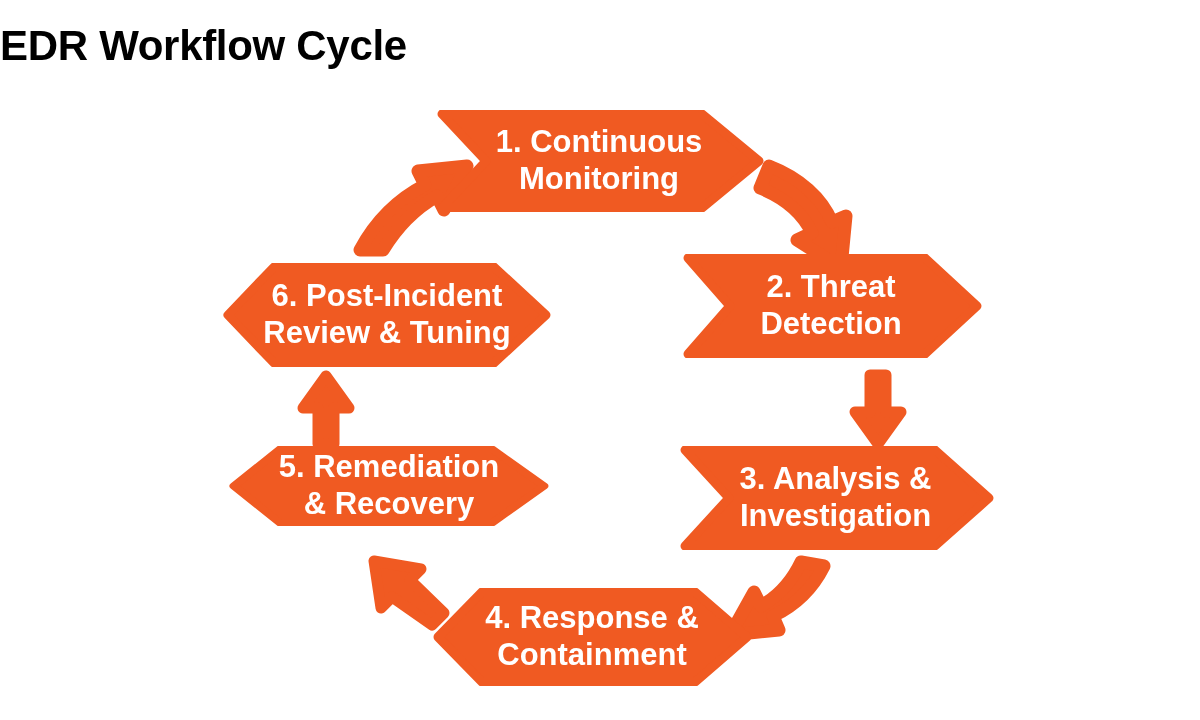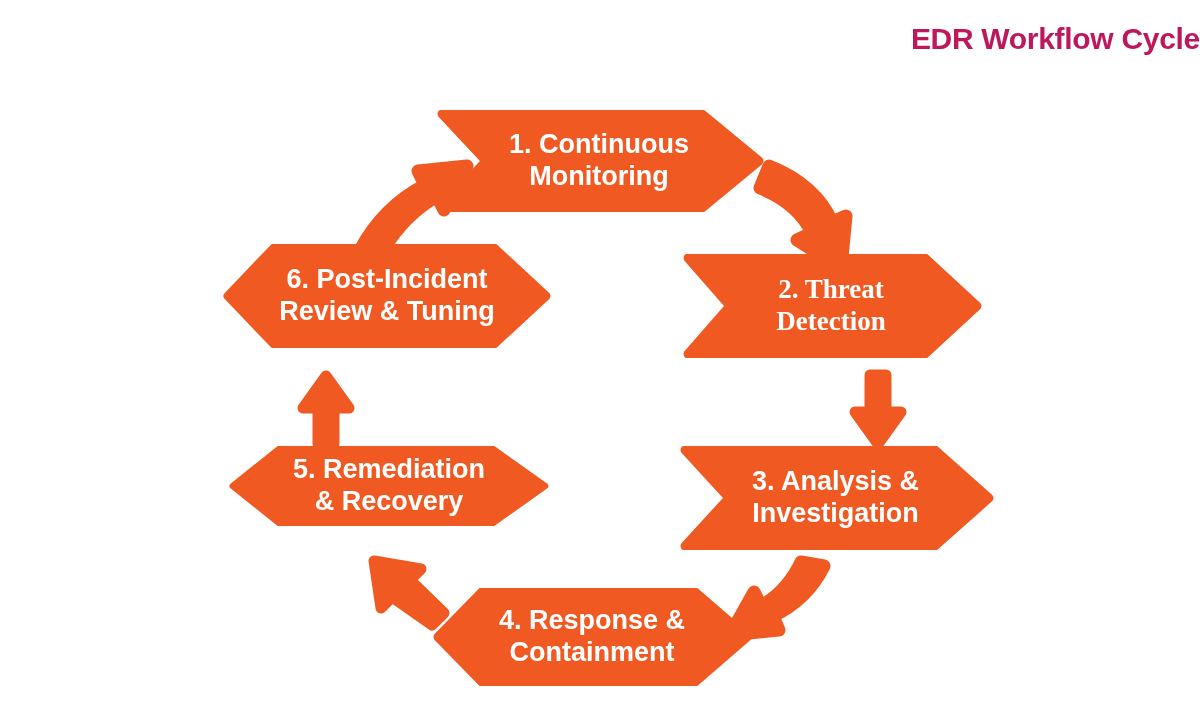--- a/index.html
+++ b/index.html
@@ -18,36 +18,36 @@
     position: relative;
     width: 1200px;
     height: 720px;
     background: #ffffff;
   }
   #title {
     position: absolute;
     left: 0;
     top: 22px;
     width: 1200px;
-    text-align: right;
-    font-size: 30px;
+    text-align: left;
+    font-size: 42px;
     font-weight: bold;
-    color: #be185d;
+    color: #000000;
     letter-spacing: -0.3px;
     font-family: "Liberation Sans", sans-serif;
   }
   .node {
     position: absolute;
     display: flex;
     align-items: center;
     justify-content: center;
     box-sizing: border-box;
     color: #ffffff;
     font-weight: bold;
-    font-size: 27px;
+    font-size: 31px;
     line-height: 1.18;
     text-align: center;
     font-family: "Liberation Sans", sans-serif;
     text-rendering: optimizeLegibility;
   }
   .node .lbl {
     position: relative;
     z-index: 2;
     padding: 0 8px;
     white-space: pre-line;
@@ -152,21 +152,21 @@
   </svg>
 
   <div class="node" style="left:434px; top:110px; width:330px; height:102px;">
     <svg class="shape" viewBox="0 0 330 102" preserveAspectRatio="none">
       <path d="M 8 4 L 268 4 L 325 51 L 268 98 L 8 98 L 52 51 Z" fill="#F05A22" stroke="#F05A22" stroke-width="9" stroke-linejoin="round"></path>
     </svg>
     <span class="lbl">1. Continuous
 Monitoring</span>
   </div>
 
-  <div class="node" style="left:680px; top:254px; width:302px; height:104px;font-family:Liberation Serif, serif;">
+  <div class="node" style="left:680px; top:254px; width:302px; height:104px;">
     <svg class="shape" viewBox="0 0 302 104" preserveAspectRatio="none">
       <path d="M 8 4 L 245 4 L 297 52 L 245 100 L 8 100 L 50 52 Z" fill="#F05A22" stroke="#F05A22" stroke-width="9" stroke-linejoin="round"></path>
     </svg>
     <span class="lbl">2. Threat
 Detection</span>
   </div>
 
   <div class="node" style="left:677px; top:446px; width:317px; height:104px;">
     <svg class="shape" viewBox="0 0 317 104" preserveAspectRatio="none">
       <path d="M 8 4 L 258 4 L 312 52 L 258 100 L 8 100 L 52 52 Z" fill="#F05A22" stroke="#F05A22" stroke-width="9" stroke-linejoin="round"></path>
@@ -184,21 +184,21 @@
   </div>
 
   <div class="node" style="left:228px; top:446px; width:322px; height:80px;">
     <svg class="shape" viewBox="0 0 322 104" preserveAspectRatio="none">
       <path d="M 52 4 L 264 4 L 316 52 L 264 100 L 52 100 L 6 52 Z" fill="#F05A22" stroke="#F05A22" stroke-width="9" stroke-linejoin="round"></path>
     </svg>
     <span class="lbl">5. Remediation
 &amp; Recovery</span>
   </div>
 
-  <div class="node" style="left:222px; top:244px; width:330px; height:104px;">
+  <div class="node" style="left:222px; top:263px; width:330px; height:104px;">
     <svg class="shape" viewBox="0 0 330 104" preserveAspectRatio="none">
       <path d="M 52 4 L 272 4 L 324 52 L 272 100 L 52 100 L 6 52 Z" fill="#F05A22" stroke="#F05A22" stroke-width="9" stroke-linejoin="round"></path>
     </svg>
     <span class="lbl">6. Post-Incident
 Review &amp; Tuning</span>
   </div>
 
 </div>
 
 </body></html>

